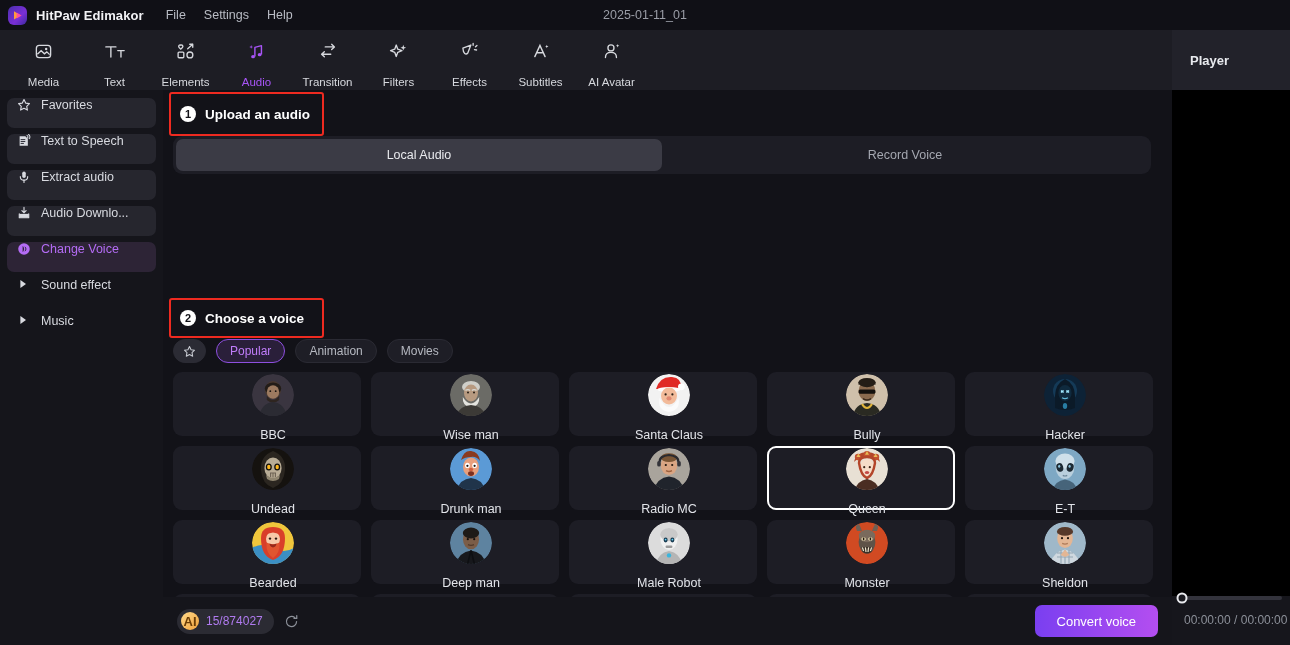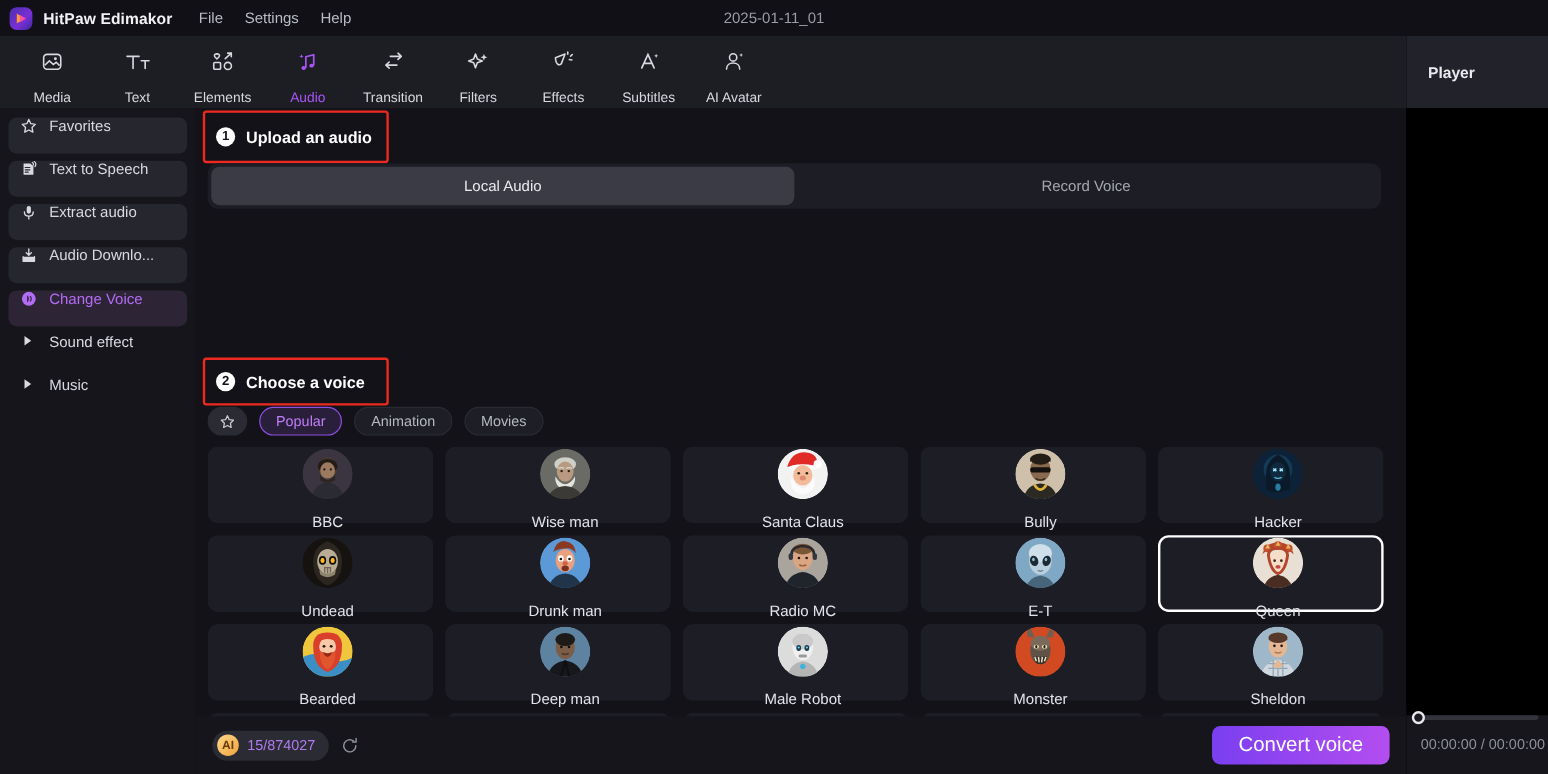--- a/index.html
+++ b/index.html
@@ -142,30 +142,30 @@
     background: #15151b; display: flex; align-items: center;
     padding: 0 14px;
   }
   .credits {
     height: 25px; background: #2b2b33; border-radius: 13px; display: flex;
     align-items: center; padding: 0 11px 0 4px; gap: 7px;
   }
   .ai-coin {
     width: 18px; height: 18px; border-radius: 50%;
     background: linear-gradient(135deg,#ffd98a,#f0a23c);
-    color: #6a3c06; font-size: 10px; font-weight: bold;
+    color: #6a3c06; font-size: 13px; font-weight: bold;
     display: flex; align-items: center; justify-content: center;
   }
   .credit-val { font-size: 12px; color: #b07bf0; }
   .refresh { margin-left: 10px; cursor: pointer; display:flex; }
   .spacer { flex: 1; }
   .convert {
     height: 32px; padding: 0 22px; border-radius: 7px;
     background: linear-gradient(90deg,#7a3ff0 0%,#b44ef0 100%);
-    color: #fff; font-size: 17px; display: flex; align-items: center;
+    color: #fff; font-size: 13px; display: flex; align-items: center;
     justify-content: center; cursor: pointer; border: none;
     font-family: "Liberation Sans", sans-serif;
   }
 
   
   .player {
     position: absolute; left: 1172px; top: 30px; width: 118px; height: 615px;
     background: #000000;
   }
   .player-head {
@@ -542,37 +542,20 @@
               <circle cx="17.8" cy="17" r="1.1" fill="#20160f"></circle>
               <circle cx="24.2" cy="17" r="1.1" fill="#20160f"></circle>
               <path d="M18 22.6 Q21 24.4 24 22.6" stroke="#9c6240" stroke-width="1.3" fill="none"></path>
               <path d="M6 42 Q9 30 21 28.6 Q33 30 36 42 Z" fill="#20242c"></path>
               <path d="M11.8 14 Q11 8 21 7 Q31 8 30.2 14" stroke="#2a2a2e" stroke-width="2.2" fill="none"></path>
               <rect x="9.2" y="13" width="3.6" height="5.6" rx="1.7" fill="#34343a"></rect>
               <rect x="29.2" y="13" width="3.6" height="5.6" rx="1.7" fill="#34343a"></rect>
             </svg>
           </span>
           <span class="vname">Radio MC</span>
-        </div>
-
-        <div class="vcard">
-          <span class="avatar">
-            <svg width="42" height="42" viewBox="0 0 42 42">
-              <circle cx="21" cy="21" r="21" fill="#7ea8c4"></circle>
-              <ellipse cx="21" cy="19" rx="9.4" ry="12" fill="#b9cfdd"></ellipse>
-              <ellipse cx="21" cy="13" rx="9.6" ry="7.6" fill="#cfe0ea"></ellipse>
-              <ellipse cx="15.8" cy="19.4" rx="3.4" ry="4.4" fill="#1d2a34" transform="rotate(-16 15.8 19.4)"></ellipse>
-              <ellipse cx="26.2" cy="19.4" rx="3.4" ry="4.4" fill="#1d2a34" transform="rotate(16 26.2 19.4)"></ellipse>
-              <ellipse cx="15.2" cy="18.2" rx="1.1" ry="1.5" fill="#8fc4dd"></ellipse>
-              <ellipse cx="25.6" cy="18.2" rx="1.1" ry="1.5" fill="#8fc4dd"></ellipse>
-              <path d="M18.8 27.4 Q21 28.6 23.2 27.4" stroke="#6b8598" stroke-width="1.2" fill="none"></path>
-              <path d="M9 42 Q11 33 21 31.6 Q31 33 33 42 Z" fill="#46647a"></path>
-            </svg>
-          </span>
-          <span class="vname">E-T</span>
         </div>
 
         <div class="vcard sel">
           <span class="avatar">
             <svg width="42" height="42" viewBox="0 0 42 42">
               <circle cx="21" cy="21" r="21" fill="#e8e0d4"></circle>
               <path d="M8 14 Q10 4 21 4 Q32 4 34 14 Q31 10 21 10 Q11 10 8 14 Z" fill="#b3452a"></path>
               <circle cx="12" cy="9" r="3.2" fill="#c2512f"></circle>
               <circle cx="21" cy="6.4" r="3.4" fill="#c2512f"></circle>
               <circle cx="30" cy="9" r="3.2" fill="#c2512f"></circle>
@@ -584,20 +567,37 @@
               <ellipse cx="21" cy="24.4" rx="2.2" ry="1.5" fill="#c34a46"></ellipse>
               <path d="M9 42 Q11 33 21 31 Q31 33 33 42 Z" fill="#4a2d22"></path>
             </svg>
           </span>
           <span class="vname">Queen</span>
         </div>
 
         <div class="vcard">
           <span class="avatar">
             <svg width="42" height="42" viewBox="0 0 42 42">
+              <circle cx="21" cy="21" r="21" fill="#7ea8c4"></circle>
+              <ellipse cx="21" cy="19" rx="9.4" ry="12" fill="#b9cfdd"></ellipse>
+              <ellipse cx="21" cy="13" rx="9.6" ry="7.6" fill="#cfe0ea"></ellipse>
+              <ellipse cx="15.8" cy="19.4" rx="3.4" ry="4.4" fill="#1d2a34" transform="rotate(-16 15.8 19.4)"></ellipse>
+              <ellipse cx="26.2" cy="19.4" rx="3.4" ry="4.4" fill="#1d2a34" transform="rotate(16 26.2 19.4)"></ellipse>
+              <ellipse cx="15.2" cy="18.2" rx="1.1" ry="1.5" fill="#8fc4dd"></ellipse>
+              <ellipse cx="25.6" cy="18.2" rx="1.1" ry="1.5" fill="#8fc4dd"></ellipse>
+              <path d="M18.8 27.4 Q21 28.6 23.2 27.4" stroke="#6b8598" stroke-width="1.2" fill="none"></path>
+              <path d="M9 42 Q11 33 21 31.6 Q31 33 33 42 Z" fill="#46647a"></path>
+            </svg>
+          </span>
+          <span class="vname">E-T</span>
+        </div>
+
+        <div class="vcard">
+          <span class="avatar">
+            <svg width="42" height="42" viewBox="0 0 42 42">
               <circle cx="21" cy="21" r="21" fill="#f0c63c"></circle>
               <path d="M0 26 Q10 20 21 26 Q32 32 42 26 L42 42 L0 42 Z" fill="#3b8fc4"></path>
               <path d="M9 16 Q9 5 21 5 Q33 5 33 16 Q33 34 21 38 Q9 34 9 16 Z" fill="#d93f2a"></path>
               <ellipse cx="21" cy="17" rx="7" ry="7.6" fill="#f7c9a8"></ellipse>
               <path d="M12 14 Q21 7 30 14 Q28 9 21 8.4 Q14 9 12 14 Z" fill="#d93f2a"></path>
               <circle cx="18" cy="16.6" r="1.2" fill="#2a1810"></circle>
               <circle cx="24" cy="16.6" r="1.2" fill="#2a1810"></circle>
               <path d="M14.4 20.6 Q21 24 27.6 20.6 Q28 32 21 36 Q14 32 14.4 20.6 Z" fill="#e1552f"></path>
               <path d="M17.4 21.4 Q21 23.6 24.6 21.4 Q24 25 21 25.4 Q18 25 17.4 21.4 Z" fill="#96291a"></path>
             </svg>

